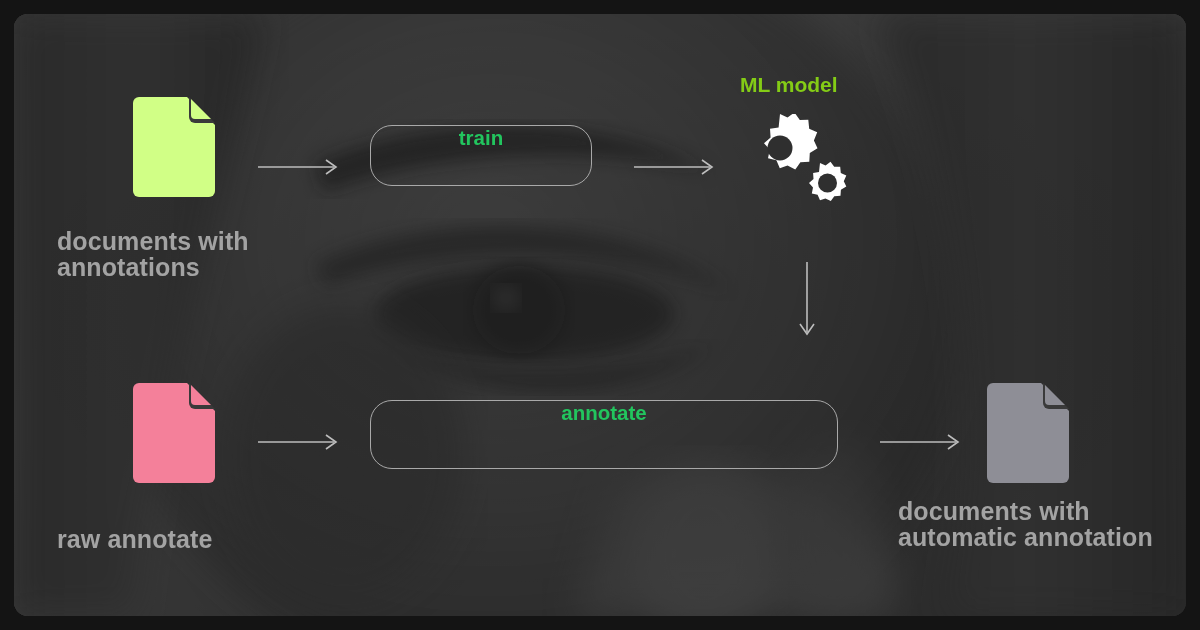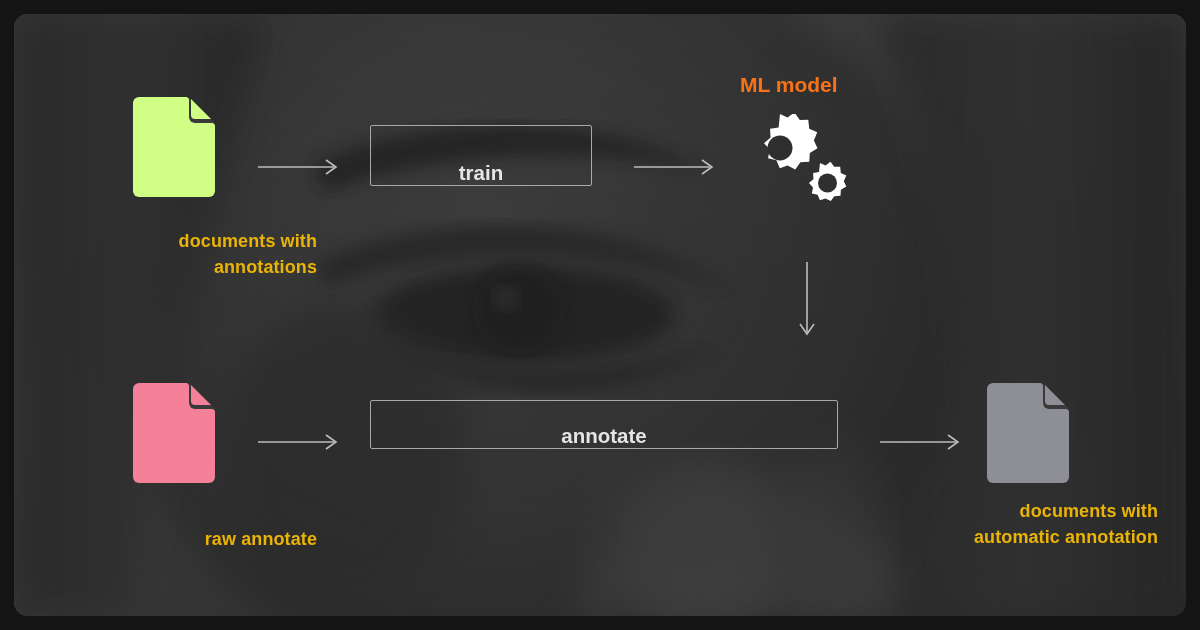--- a/index.html
+++ b/index.html
@@ -54,54 +54,54 @@
   .doc {
     position: absolute;
     width: 82px;
     height: 100px;
   }
   .doc svg { display:block; width:100%; height:100%; }
 
   
   .label {
     position: absolute;
-    color: #eab308;
+    color: #a3a3a3;
     font-weight: bold;
-    font-size: 18px;
+    font-size: 25px;
     line-height: 26px;
-    text-align: right;
+    text-align: left;
     white-space: pre-line;
     letter-spacing: 0.1px;
   }
 
   
   .procbox {
     position: absolute;
     border: 1.6px solid #a9a9a9;
-    border-radius: 2px;
+    border-radius: 22px;
     display: flex;
-    align-items: flex-end;
+    align-items: flex-start;
     justify-content: center;
-    color: #e5e5e5;
+    color: #22c55e;
     font-weight: bold;
     font-size: 20.5px;
     background: transparent;
   }
 
   
   .arrow { position: absolute; }
   .arrow svg { display:block; }
 
   
   .gears { position: absolute; }
   .gears svg { display:block; }
 
   .ml-title {
     position: absolute;
-    color: #f97316;
+    color: #84cc16;
     font-weight: bold;
     font-size: 21px;
     white-space: nowrap;
   }
 </style>
 </head>
 <body>
 
 <div id="stage">
 
@@ -240,21 +240,21 @@
       </div>
       <div class="label" style="left:43px; top:512px; width:260px;">raw annotate</div>
 
       <div class="arrow" style="left:244px; top:417px;">
         <svg width="84" height="22" viewBox="0 0 84 22">
           <line x1="0" y1="11" x2="76" y2="11" stroke="#bdbdbd" stroke-width="1.6"></line>
           <polyline points="68,4 78,11 68,18" fill="none" stroke="#bdbdbd" stroke-width="1.6"></polyline>
         </svg>
       </div>
 
-      <div class="procbox" style="left:356px; top:386px; width:468px; height:49px;">
+      <div class="procbox" style="left:356px; top:386px; width:468px; height:69px;">
         <span>annotate</span>
       </div>
 
       <div class="arrow" style="left:866px; top:417px;">
         <svg width="84" height="22" viewBox="0 0 84 22">
           <line x1="0" y1="11" x2="76" y2="11" stroke="#bdbdbd" stroke-width="1.6"></line>
           <polyline points="68,4 78,11 68,18" fill="none" stroke="#bdbdbd" stroke-width="1.6"></polyline>
         </svg>
       </div>
 

